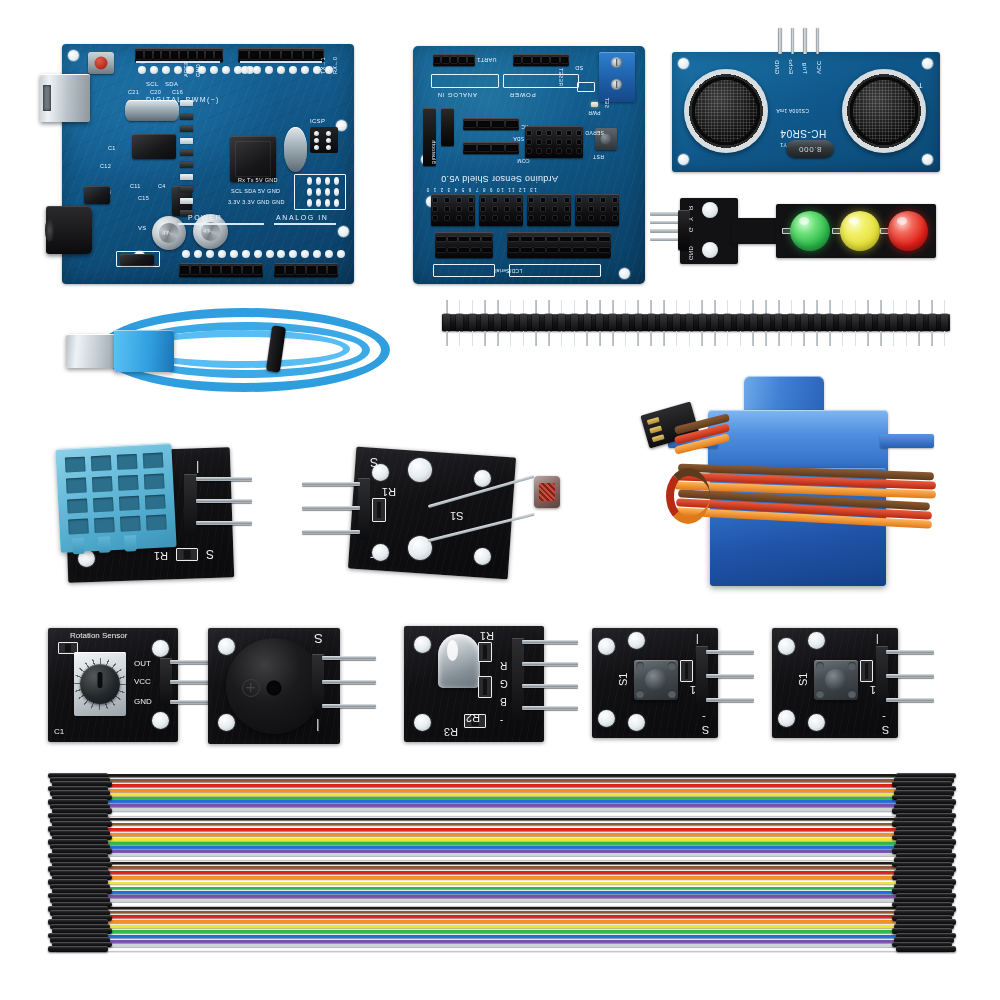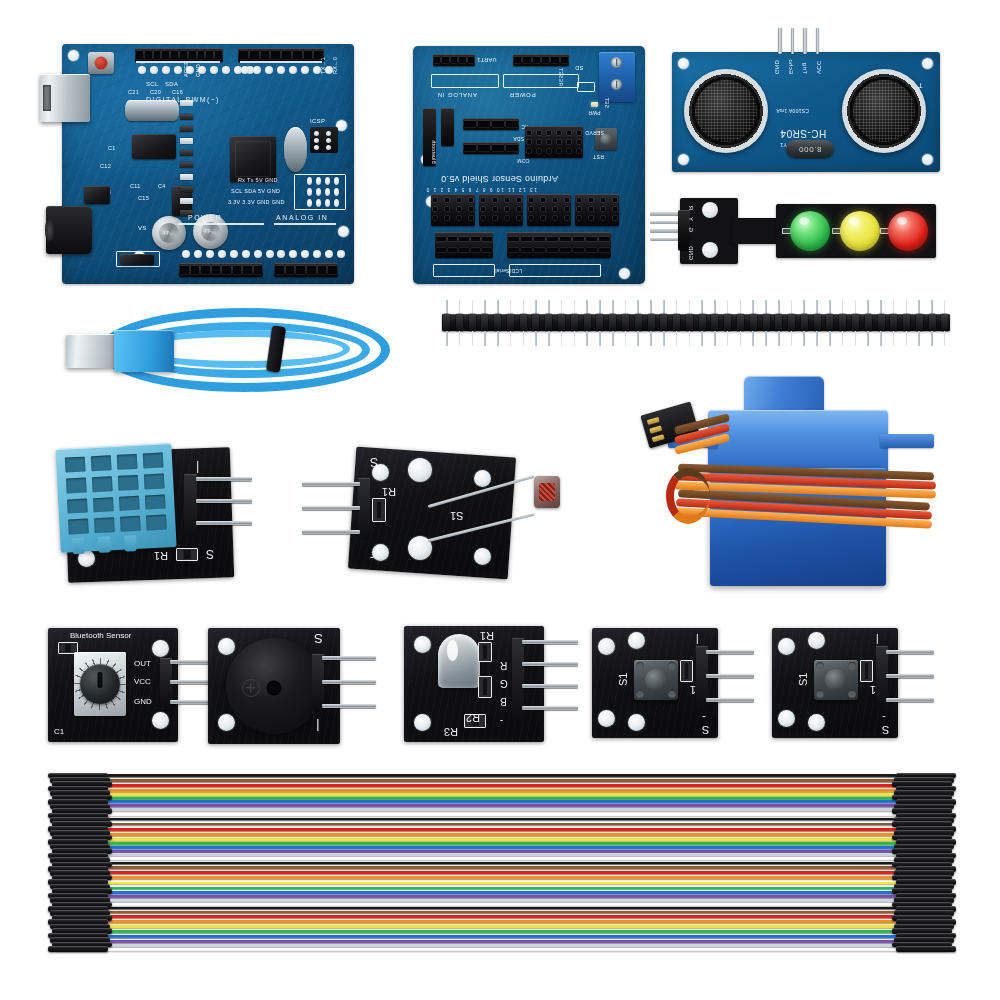--- a/index.html
+++ b/index.html
@@ -974,21 +974,21 @@
         <i></i>
       </div>
 
     <div class="ldr-leg" style="left:74px; top:38px; width:110px; transform:rotate(-16deg);"></div>
     <div class="ldr-leg" style="left:74px; top:74px; width:110px; transform:rotate(-14deg);"></div>
     <div class="ldr" style="left:182px; top:24px; width:26px; height:32px;"></div>
   </div>
 
   <div class="ky" style="left:48px; top:628px; width:130px; height:114px;">
     <div class="ky-pcb"></div>
-    <div class="lblb" style="left:22px; top:4px; font-size:8px;">Bluetooth Sensor</div>
+    <div class="lblb" style="left:22px; top:4px; font-size:8px;">Rotation Sensor</div>
     <div class="ky-hole" style="left:104px; top:12px;"></div>
     <div class="ky-hole" style="left:104px; top:84px;"></div>
     <div class="ky-res" style="left:10px; top:14px; width:20px; height:12px;"></div>
     <div class="lblb" style="left:6px; top:100px; font-size:8px;">C1</div>
     <div class="pot" style="left:26px; top:24px; width:52px; height:64px;">
       <div class="pot-ticks"></div>
       <div class="pot-knob"></div>
     </div>
     <div class="lblb" style="left:86px; top:32px; font-size:8px;">OUT</div>
     <div class="lblb" style="left:86px; top:50px; font-size:8px;">VCC</div>

